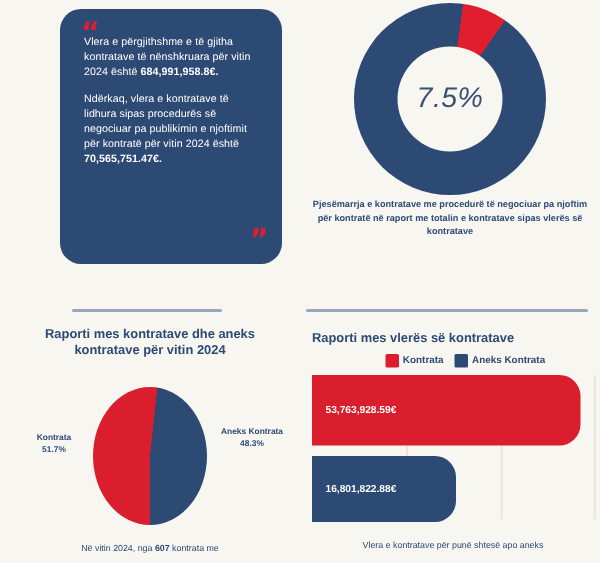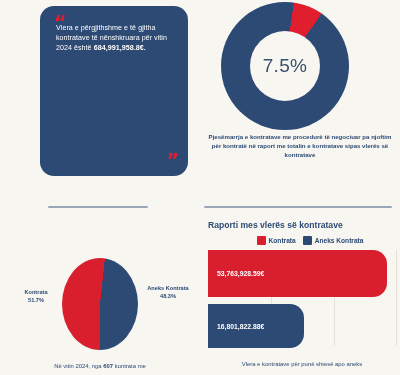--- a/index.html
+++ b/index.html
@@ -36,22 +36,22 @@
   .qmark.close{right:10px;bottom:6px;}
   .quote-text{
     color:#ffffff;font-size:7.1px;line-height:1.42;
     letter-spacing:.05px;margin:0;
   }
   .quote-text + .quote-text{margin-top:8px;}
   .quote-text b{font-weight:bold;}
 
   
   .donut-wrap{
-    position:absolute;left:21px;top:2px;
-    width:128px;height:128px;
+    position:absolute;left:36px;top:2px;
+    width:128px;height:128px;font-style:italic;
   }
   .donut{
     width:128px;height:128px;border-radius:50%;
     background:conic-gradient(
       from 0deg,
       #2d4a75 0% 2.2%,
       #e01e2d 2.2% 9.7%,
       #2d4a75 9.7% 100%);
     display:flex;align-items:center;justify-content:center;
   }
@@ -139,20 +139,21 @@
 <body>
 
 <div class="infographic">
 
   <div class="top-row">
 
     <div class="quote-col">
       <div class="quote-card">
         <span class="qmark open">“</span>
         <p class="quote-text"><span>Vlera e përgjithshme e të gjitha kontratave të nënshkruara për vitin 2024 është </span><b>684,991,958.8€.</b></p>
+        <p class="quote-text"><span>Ndërkaq, vlera e kontratave të lidhura sipas procedurës së negociuar pa publikimin e njoftimit për kontratë për vitin 2024 është </span><b>70,565,751.47€.</b></p>
         <span class="qmark close">”</span>
       </div>
     </div>
 
     <div class="donut-col">
       <div class="donut-wrap">
         <div class="donut">
           <div class="donut-hole">
             <span class="donut-value">7.5%</span>
           </div>
@@ -160,20 +161,21 @@
       </div>
       <div class="donut-caption">Pjesëmarrja e kontratave me procedurë të negociuar pa njoftim për kontratë në raport me totalin e kontratave sipas vlerës së kontratave</div>
     </div>
 
   </div>
 
   <div class="bottom-row">
 
     <div class="pie-col">
       <div class="divider left"></div>
+      <div class="sec-title left">Raporti mes kontratave dhe aneks kontratave për vitin 2024</div>
       <div class="pie-wrap">
         <div class="pie"></div>
       </div>
       <div class="pie-label l">
         <div>Kontrata</div>
         <div>51.7%</div>
       </div>
       <div class="pie-label r">
         <div>Aneks Kontrata</div>
         <div>48.3%</div>

